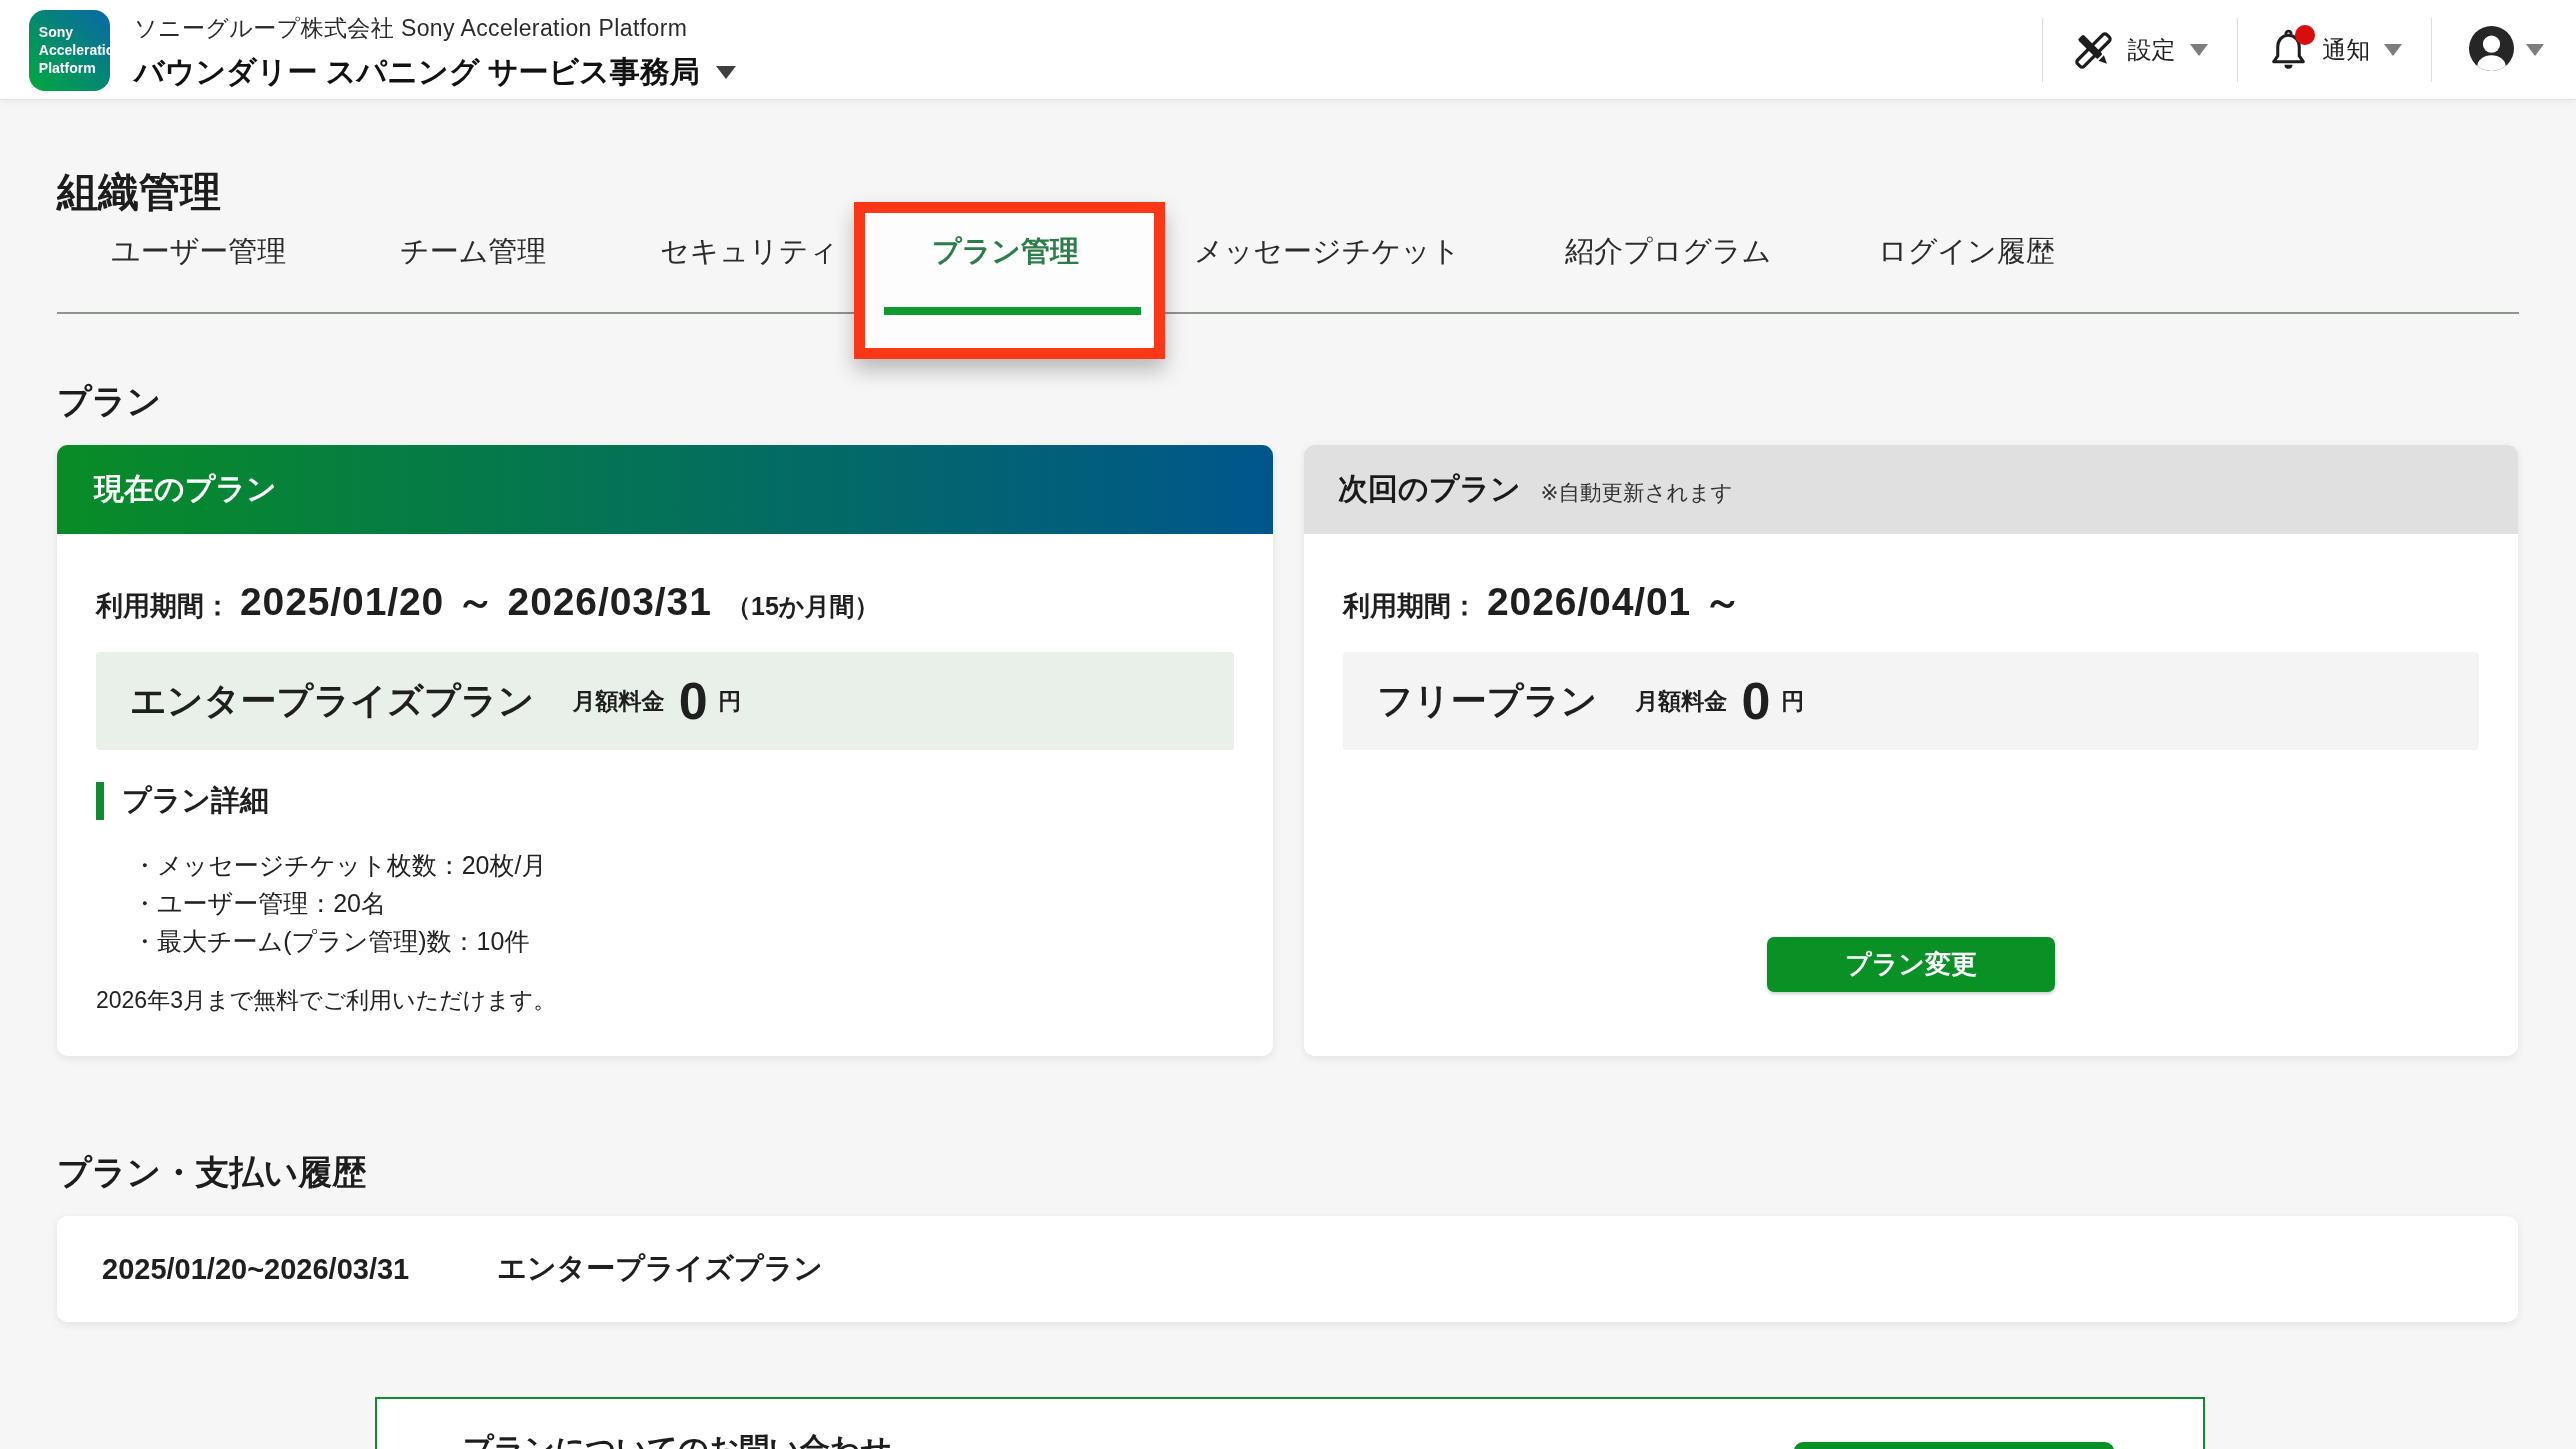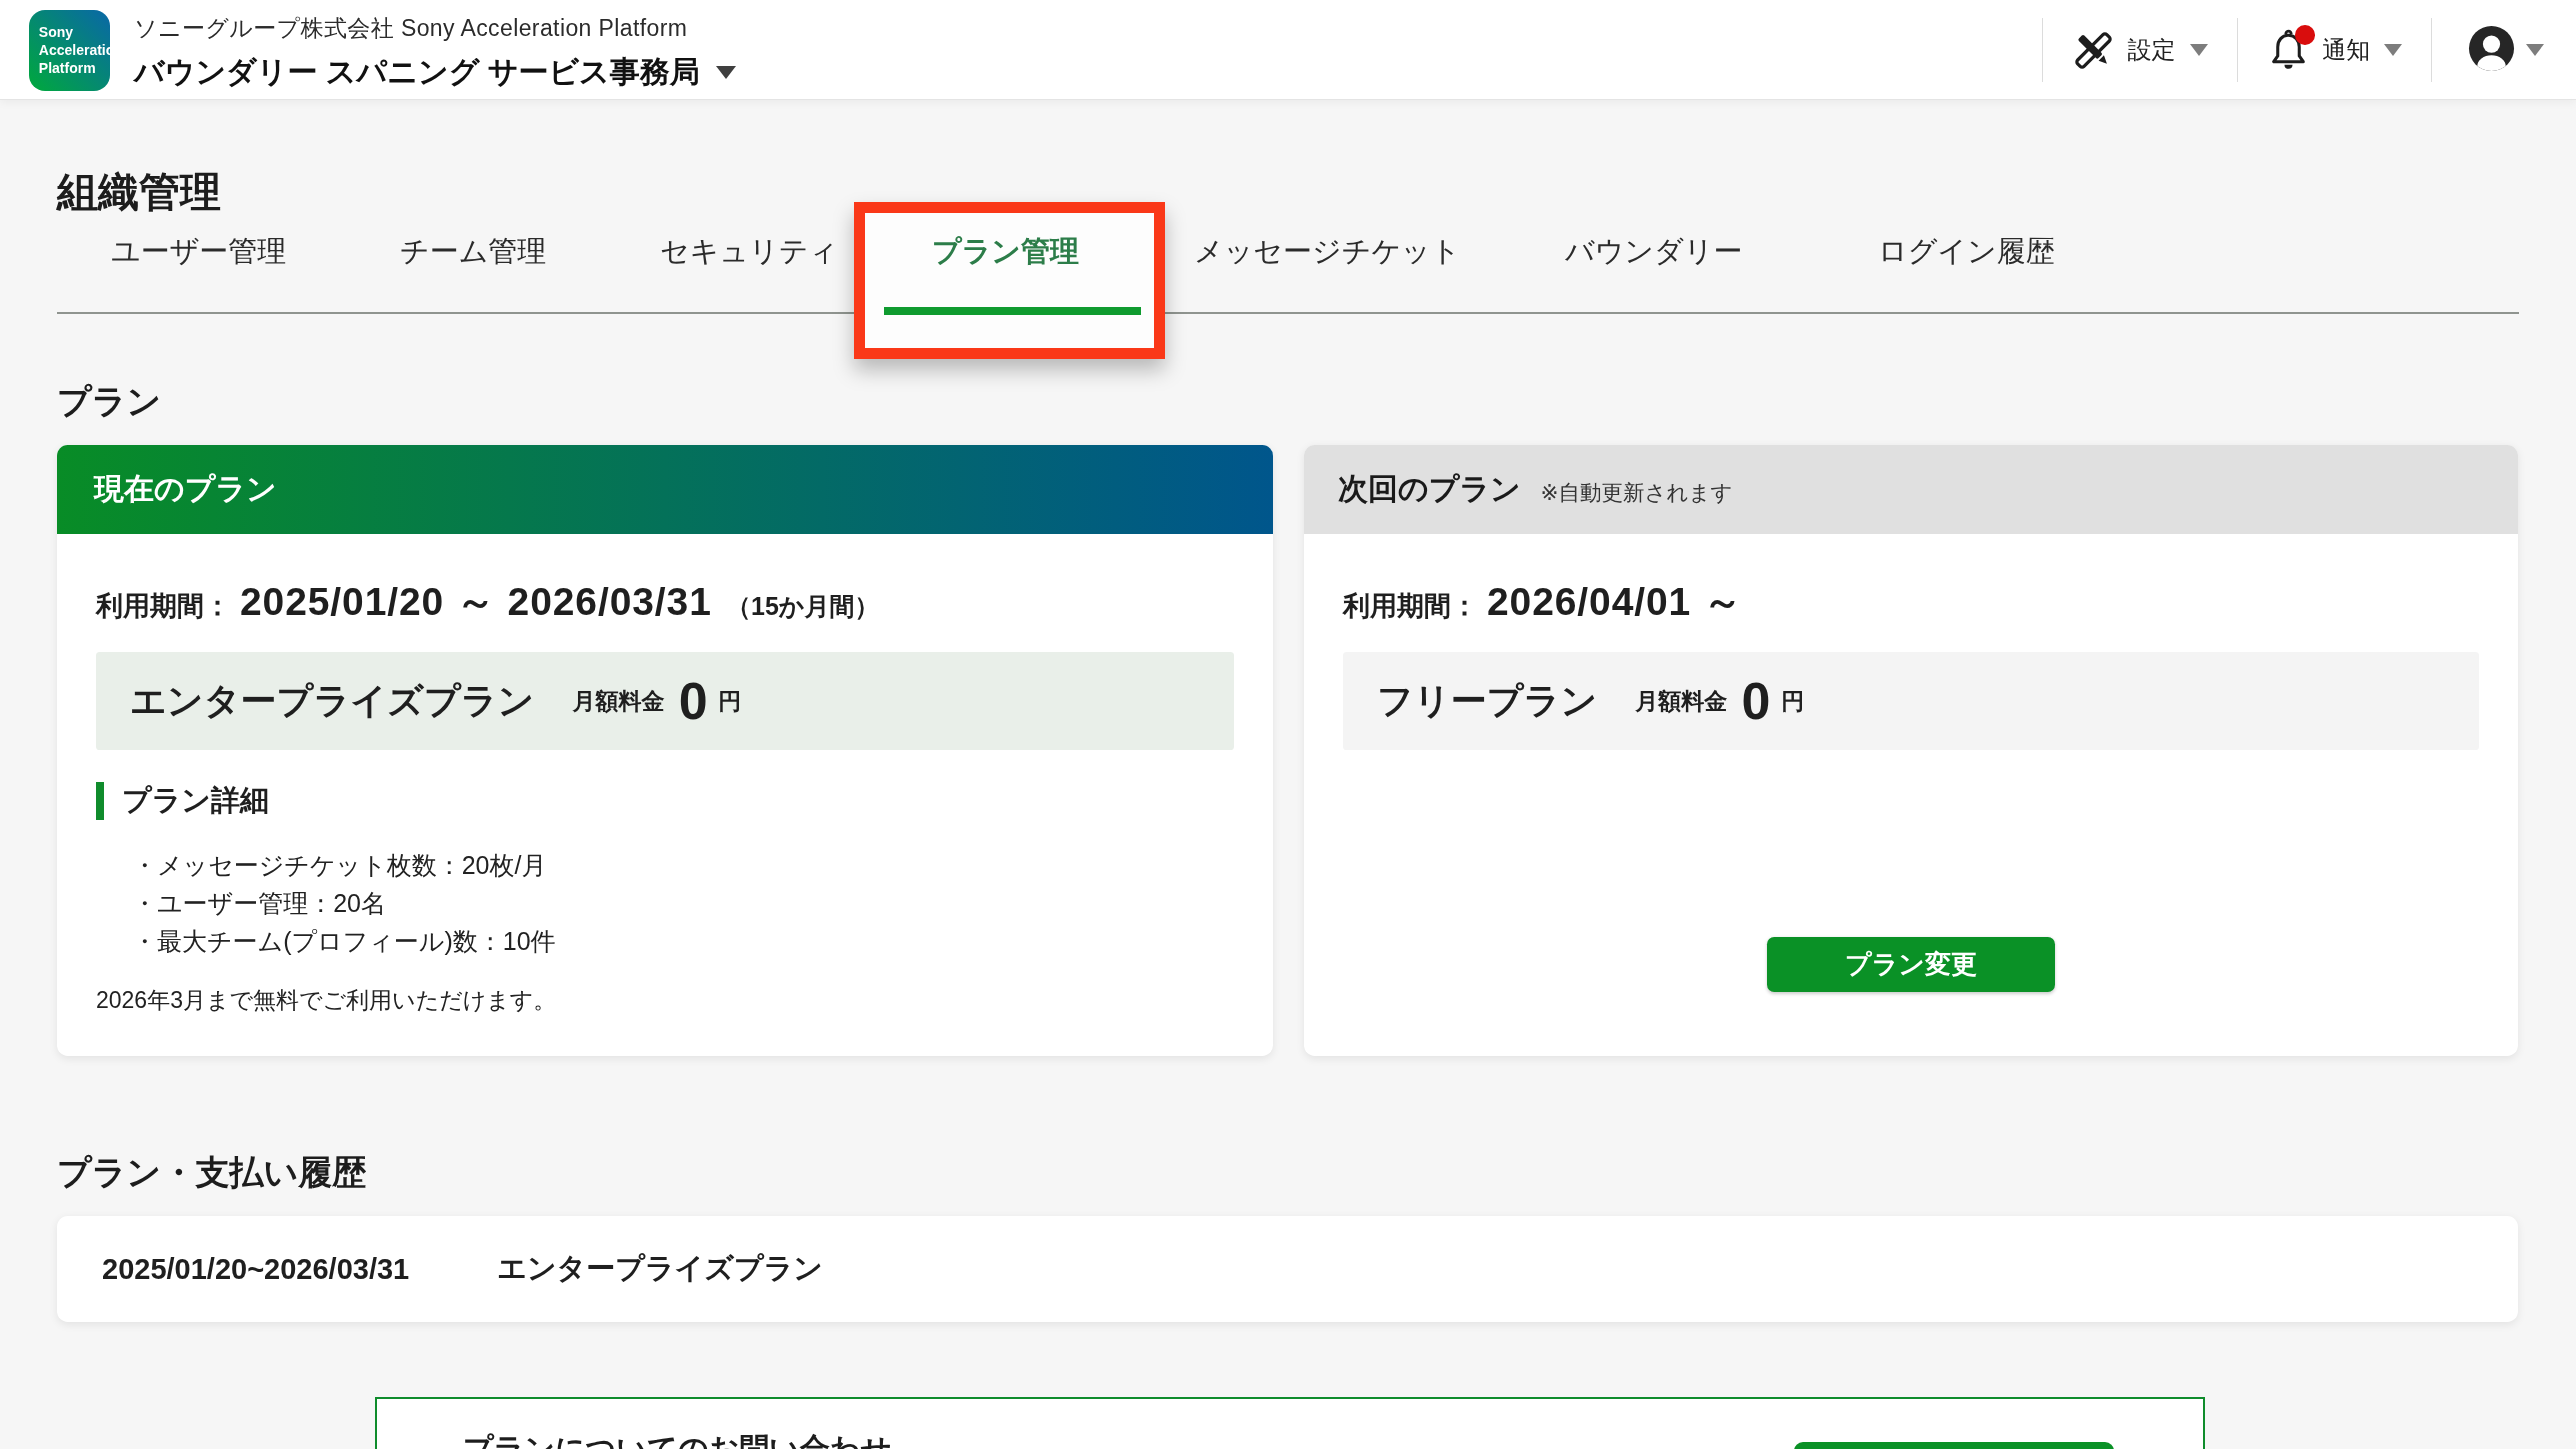--- a/index.html
+++ b/index.html
@@ -177,21 +177,21 @@
 
 <h1 class="page-title">組織管理</h1>
 
 <div class="tab-rule"></div>
 <div class="annotation-box"></div>
 <span class="tab" style="left:111px">ユーザー管理</span>
 <span class="tab" style="left:400px">チーム管理</span>
 <span class="tab" style="left:660px">セキュリティ</span>
 <span class="tab active" style="left:932px">プラン管理</span>
 <span class="tab" style="left:1194px">メッセージチケット</span>
-<span class="tab" style="left:1565px">バウンダリー</span>
+<span class="tab" style="left:1565px">紹介プログラム</span>
 <span class="tab" style="left:1878px">ログイン履歴</span>
 <div class="tab-underline"></div>
 
 <h2 class="section-heading heading-plan">プラン</h2>
 
 <div class="card card-current">
   <div class="card-head gradient">
     <span class="card-head-title">現在のプラン</span>
   </div>
   <div class="card-body">
@@ -206,21 +206,21 @@
       <span class="fee-amount">0</span>
       <span class="fee-unit">円</span>
     </div>
     <div class="details-title-row">
       <span class="green-bar"></span>
       <span class="details-title">プラン詳細</span>
     </div>
     <div class="details-list">
       <div class="details-item">・メッセージチケット枚数：20枚/月</div>
       <div class="details-item">・ユーザー管理：20名</div>
-      <div class="details-item">・最大チーム(プロフィール)数：10件</div>
+      <div class="details-item">・最大チーム(プラン管理)数：10件</div>
     </div>
     <div class="plan-note">2026年3月まで無料でご利用いただけます。</div>
   </div>
 </div>
 
 <div class="card card-next">
   <div class="card-head gray">
     <span class="card-head-title">次回のプラン</span>
     <span class="card-head-note">※自動更新されます</span>
   </div>

